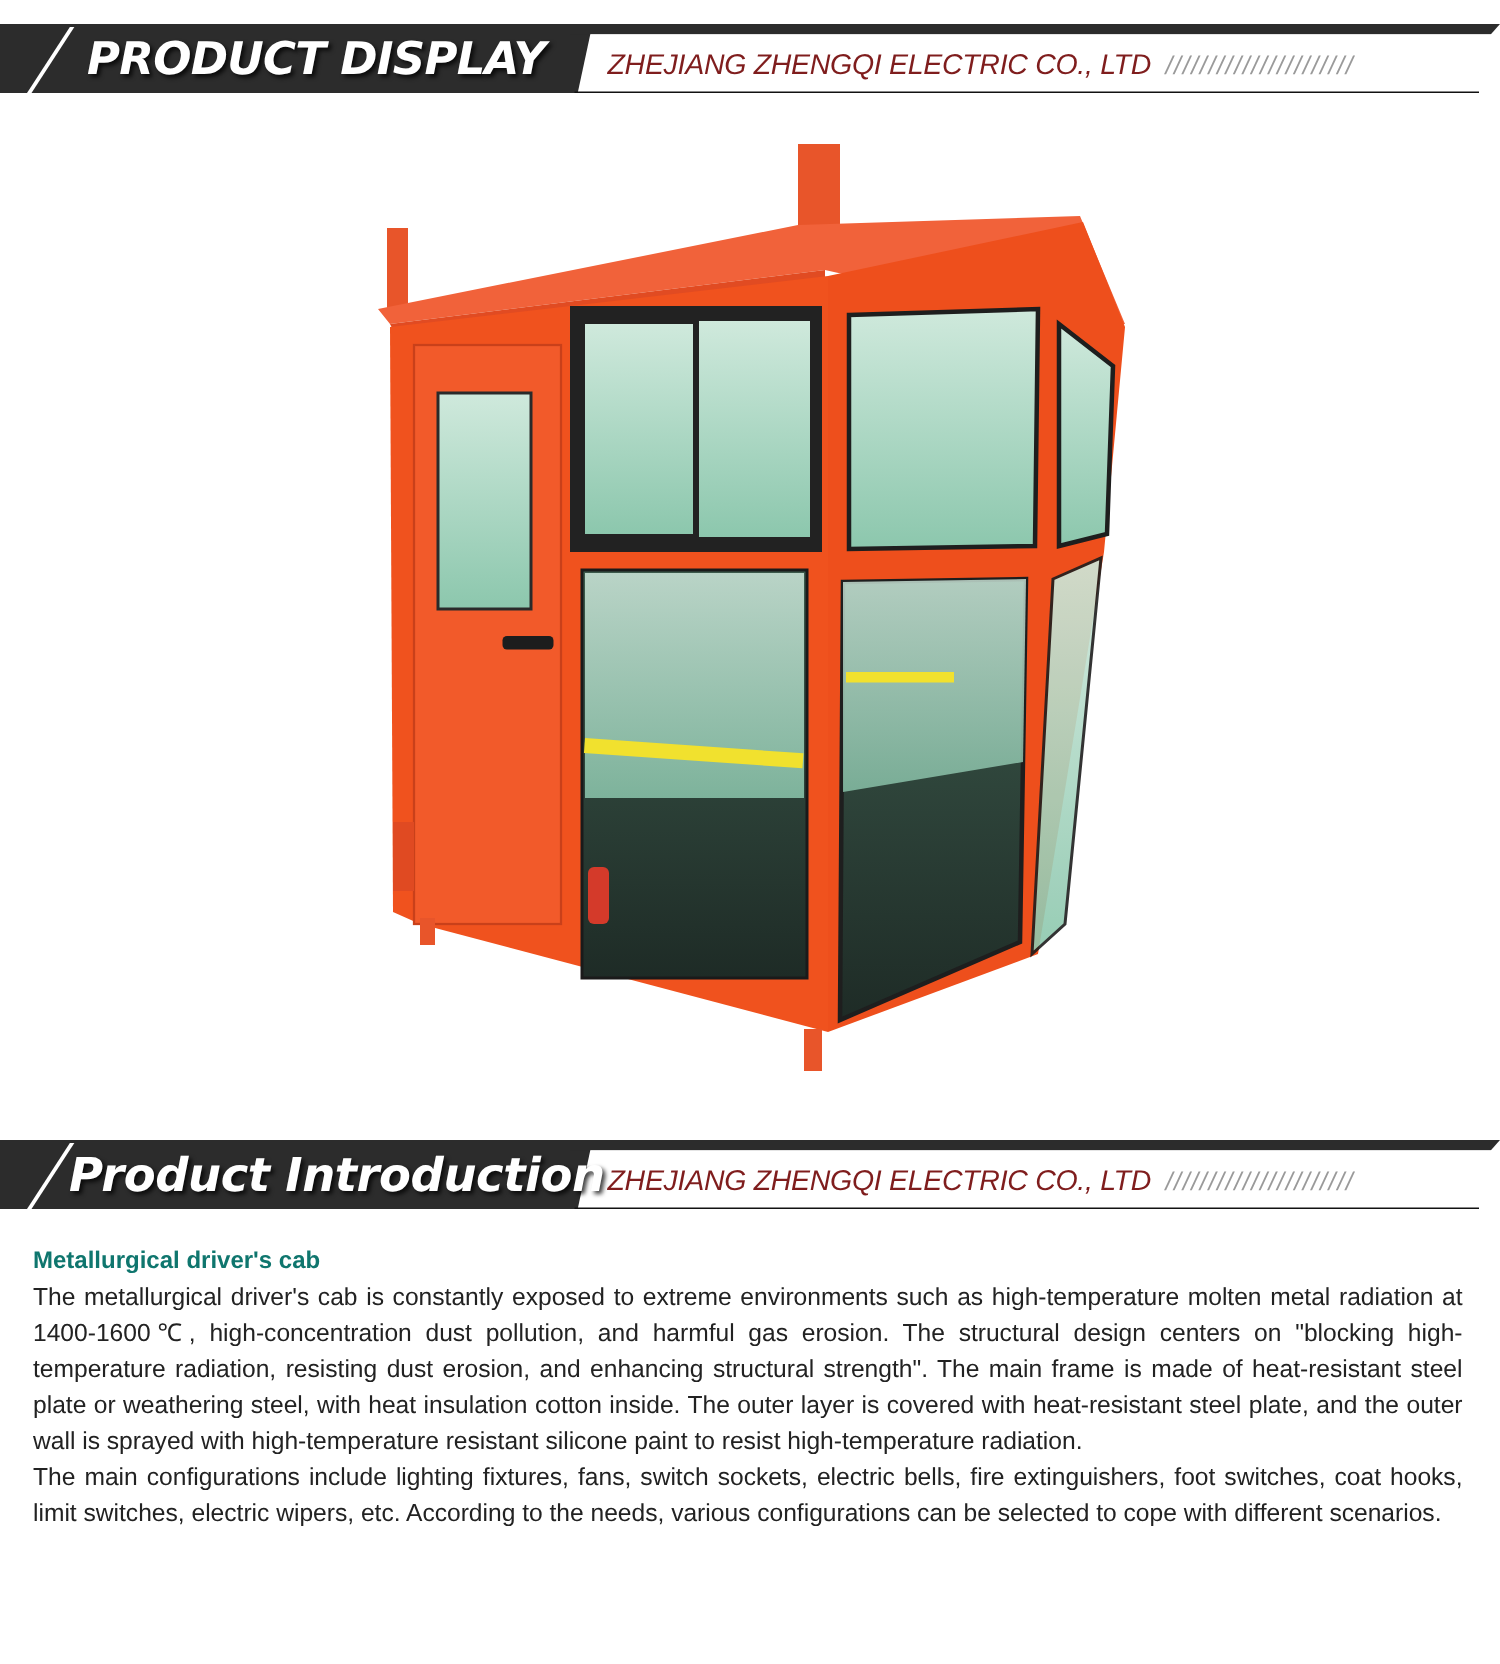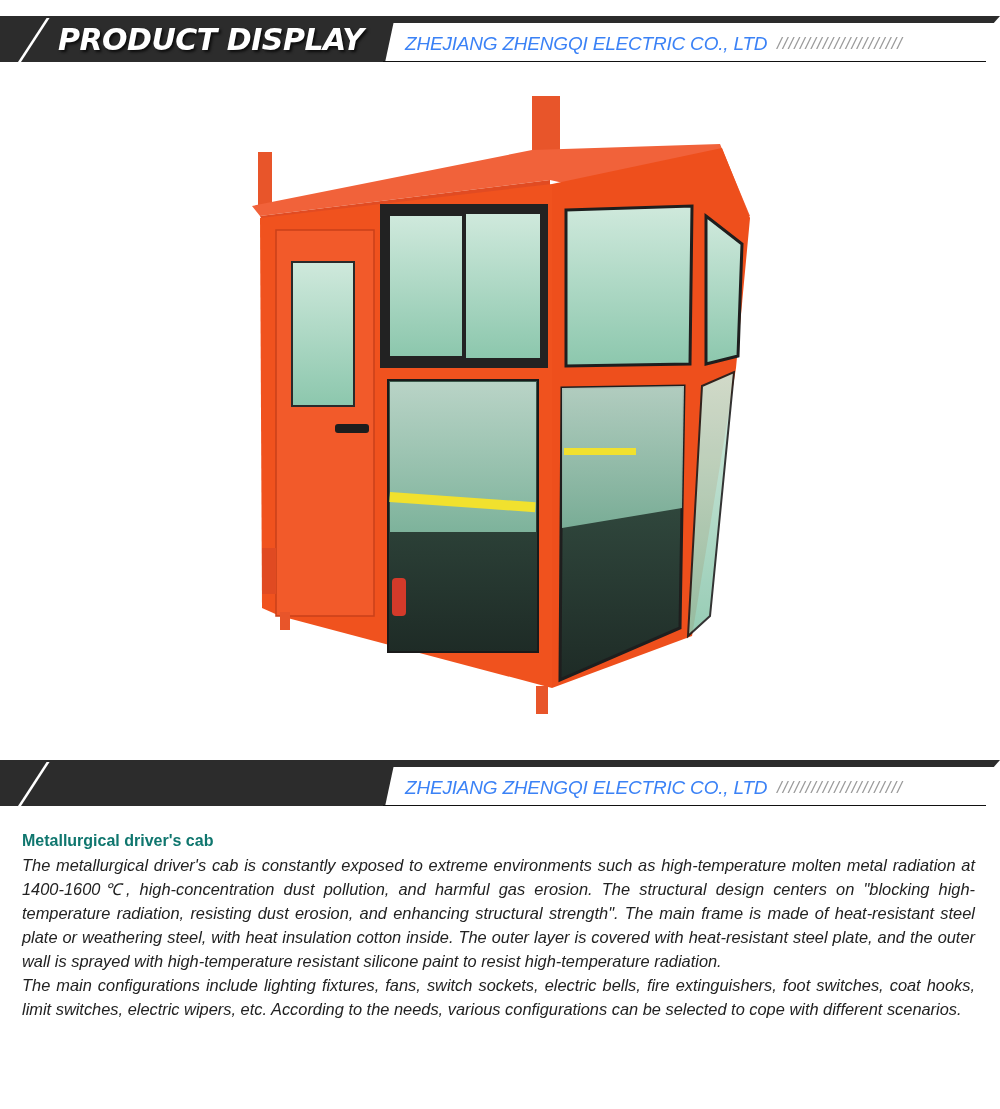--- a/index.html
+++ b/index.html
@@ -25,21 +25,21 @@
     position: absolute; left: 58px; top: 2px; height: 44px; line-height: 44px;
     color: #ffffff; font-family: "DejaVu Sans", sans-serif; font-weight: bold;
     font-style: italic; font-size: 30px; letter-spacing: -0.5px;
     text-shadow: 2px 2px 3px rgba(0,0,0,0.75);
     white-space: nowrap;
   }
   .banner.intro .title { left: 46px; font-size: 31px; letter-spacing: -0.3px; }
   .banner .company {
     position: absolute; left: 405px; top: 11px; height: 34px; line-height: 34px;
     font-family: "Liberation Sans", sans-serif; font-size: 19px; font-style: italic;
-    color: #3b82f6; white-space: nowrap; letter-spacing: -0.2px;
+    color: #7f1d1d; white-space: nowrap; letter-spacing: -0.2px;
   }
   .banner .hatch {
     position: absolute; left: 777px; top: 11px; height: 34px; line-height: 34px;
     font-family: "Liberation Sans", sans-serif; font-size: 17px; font-style: italic;
     color: #9a9a9a; white-space: nowrap; letter-spacing: 1px;
   }
   .banner .underline {
     position: absolute; left: 383px; top: 45px; width: 603px; height: 1px; background: #111;
   }
 
@@ -49,21 +49,21 @@
   }
   .photo svg { width: 100%; height: 100%; display: block; }
 
   
   .intro-text {
     position: absolute; left: 22px; top: 829px; width: 953px;
     font-family: "Liberation Sans", sans-serif; font-size: 16.4px; line-height: 24px;
     color: #222;
   }
   .intro-text .heading { font-weight: bold; font-size: 16px; color: #0f766e; }
-  .intro-text p { text-align: justify; text-align-last: left; font-style: italic; }
+  .intro-text p { text-align: justify; text-align-last: left; }
 </style>
 </head>
 <body>
 
 <div class="banner" style="top:16px;">
   <div class="band-left"></div>
   <div class="band-top"></div>
   <div class="slash"></div>
   <div class="title">PRODUCT DISPLAY</div>
   <div class="company">ZHEJIANG ZHENGQI ELECTRIC CO., LTD</div>
@@ -120,20 +120,21 @@
     <rect x="296" y="598" width="12" height="28" fill="#e8552a"></rect>
 
     <rect x="22" y="460" width="14" height="46" fill="#e04a22"></rect>
   </svg>
 </div>
 
 <div class="banner intro" style="top:760px;">
   <div class="band-left"></div>
   <div class="band-top"></div>
   <div class="slash"></div>
+  <div class="title">Product Introduction</div>
   <div class="company">ZHEJIANG ZHENGQI ELECTRIC CO., LTD</div>
   <div class="hatch">//////////////////////</div>
   <div class="underline"></div>
 </div>
 
 <div class="intro-text">
   <div class="heading">Metallurgical driver's cab</div>
   <p>The metallurgical driver's cab is constantly exposed to extreme environments such as high-temperature molten metal radiation at 1400-1600℃, high-concentration dust pollution, and harmful gas erosion. The structural design centers on "blocking high-temperature radiation, resisting dust erosion, and enhancing structural strength". The main frame is made of heat-resistant steel plate or weathering steel, with heat insulation cotton inside. The outer layer is covered with heat-resistant steel plate, and the outer wall is sprayed with high-temperature resistant silicone paint to resist high-temperature radiation.</p>
   <p>The main configurations include lighting fixtures, fans, switch sockets, electric bells, fire extinguishers, foot switches, coat hooks, limit switches, electric wipers, etc. According to the needs, various configurations can be selected to cope with different scenarios.</p>
 </div>

